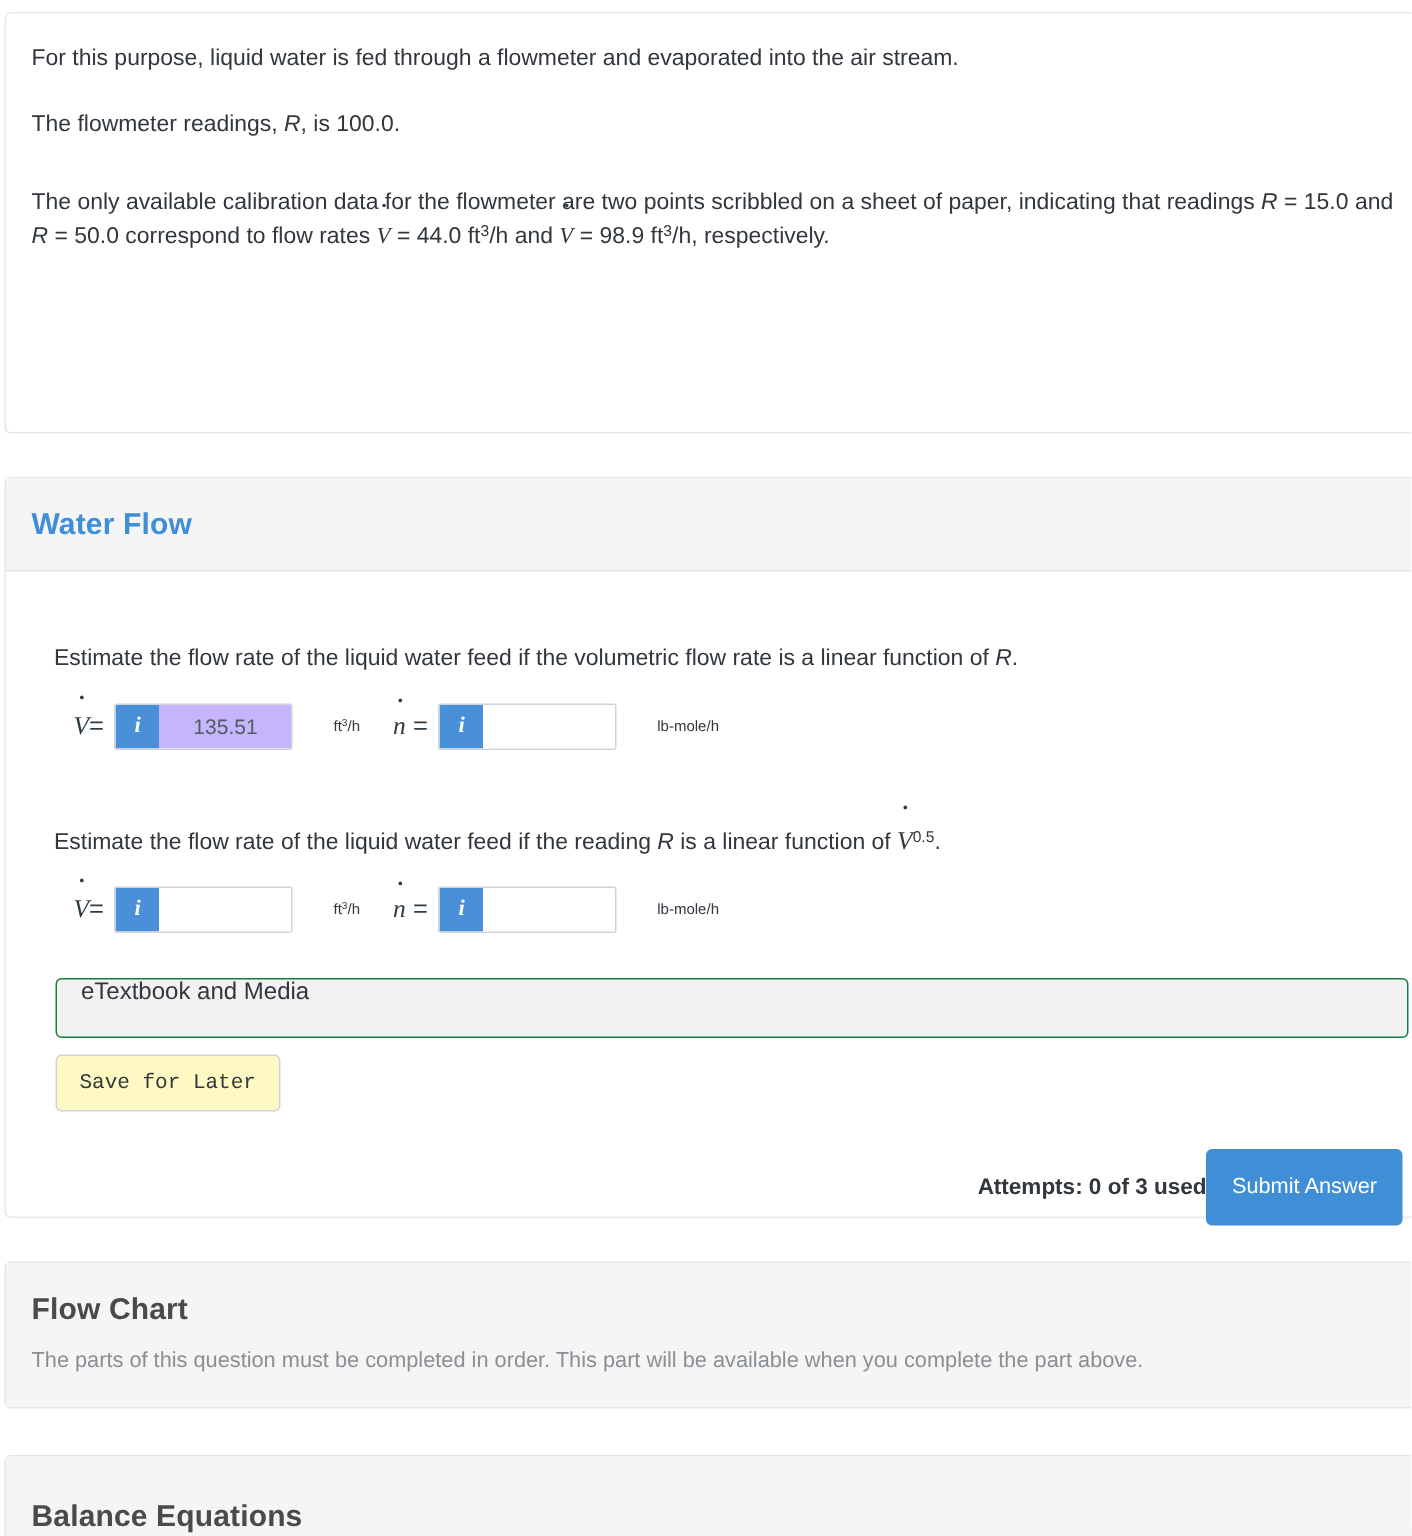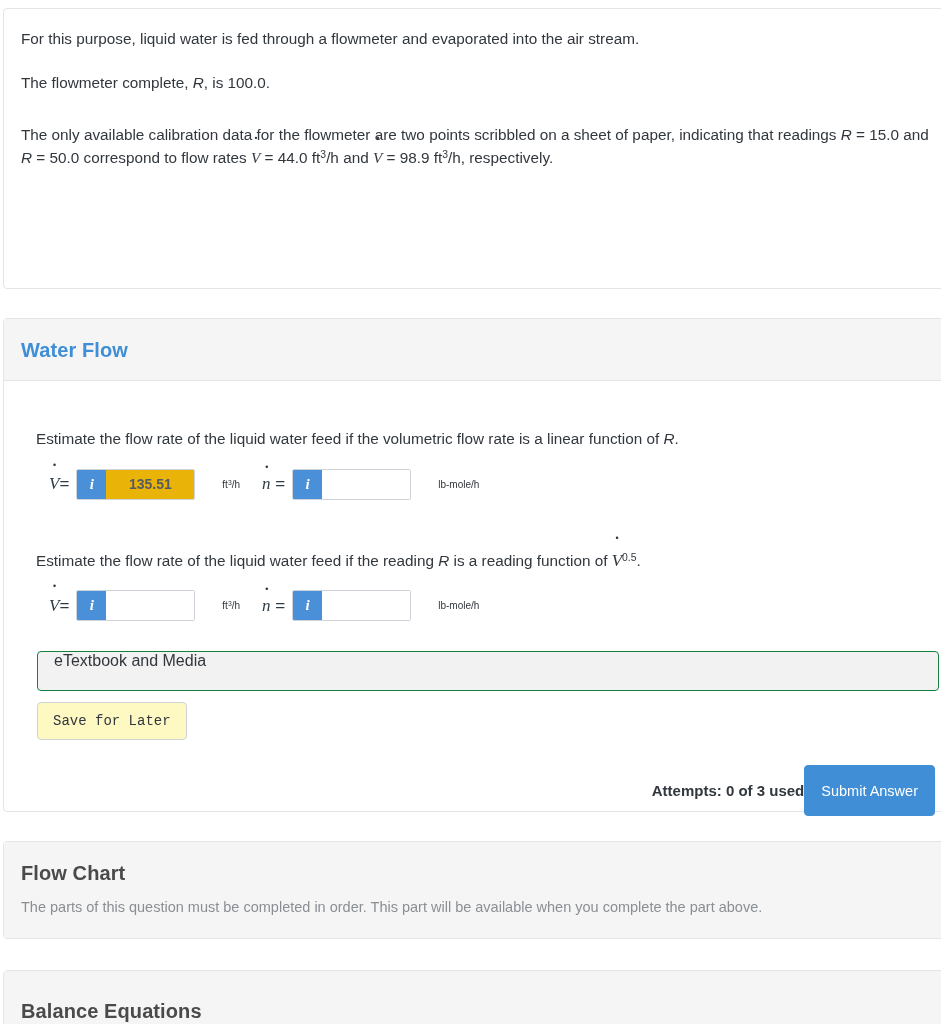--- a/index.html
+++ b/index.html
@@ -161,23 +161,22 @@
     border: 0;
     outline: 0;
     padding: 0 8px;
     font-family: "Liberation Sans", sans-serif;
     font-size: 14px;
     color: #5b6770;
     background: #ffffff;
     text-align: center;
   }
   .answer-input.prefilled {
-    background: #eab308;
+    background: #c4b5fd;
     color: #555b60;
-    font-weight: bold;
   }
 
   .unit {
     margin-left: 27px;
     font-size: 10px;
     white-space: nowrap;
     color: #31373d;
   }
   .gap { width: 22px; flex: 0 0 22px; }
 
@@ -256,21 +255,21 @@
 <body>
 
 <div class="viewport">
 
   <div class="card" id="statement-card">
     <div class="statement-body">
 
 
       <p>For this purpose, liquid water is fed through a flowmeter and evaporated into the air stream.</p>
 
-      <p><span>The flowmeter complete, </span><span class="it">R</span><span>, is 100.0.</span></p>
+      <p><span>The flowmeter readings, </span><span class="it">R</span><span>, is 100.0.</span></p>
 
       <p><span>The only available calibration data for the flowmeter are two points scribbled on a sheet of paper, indicating that readings </span><span class="it">R</span><span> = 15.0 and </span><span class="it">R</span><span> = 50.0 correspond to flow rates </span><span class="vdot">V</span><span> = 44.0 ft</span><sup>3</sup><span>/h and </span><span class="vdot">V</span><span> = 98.9 ft</span><sup>3</sup><span>/h, respectively.</span></p>
 
     </div>
   </div>
 
   <div class="card" id="waterflow-card">
 
     <div class="card-header">
       <span class="card-title link">Water Flow</span>
@@ -299,21 +298,21 @@
         <span class="input-group">
           <span class="info-addon">i</span>
           <input class="answer-input" type="text" value="" style="">
         </span>
 
         <span class="unit">lb-mole/h</span>
       </div>
 
       
       <div style="height:48px"></div>
-      <div class="q-text"><span>Estimate the flow rate of the liquid water feed if the reading </span><span class="it">R</span><span> is a reading function of </span><span class="vdot" style="font-size:17px">V</span><sup>0.5</sup><span>.</span></div>
+      <div class="q-text"><span>Estimate the flow rate of the liquid water feed if the reading </span><span class="it">R</span><span> is a linear function of </span><span class="vdot" style="font-size:17px">V</span><sup>0.5</sup><span>.</span></div>
 
       <div class="answer-row" style="margin-top:17px; margin-left:13px;">
         <span class="var-label"><span class="vdot">V</span><span>=</span></span>
 
         <span class="input-group">
           <span class="info-addon">i</span>
           <input class="answer-input" type="text" value="" style="">
         </span>
 
         <span class="unit"><span>ft</span><sup>3</sup><span>/h</span></span>

